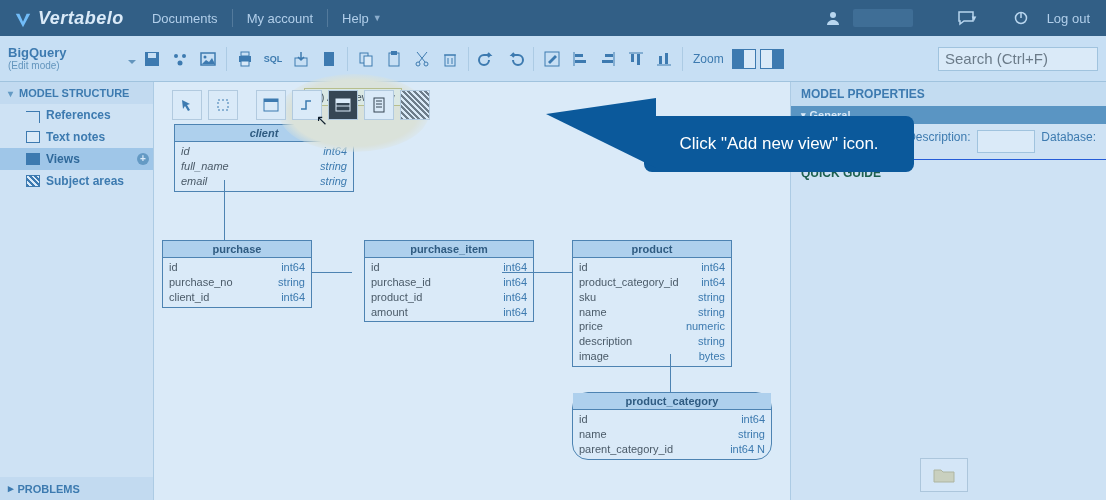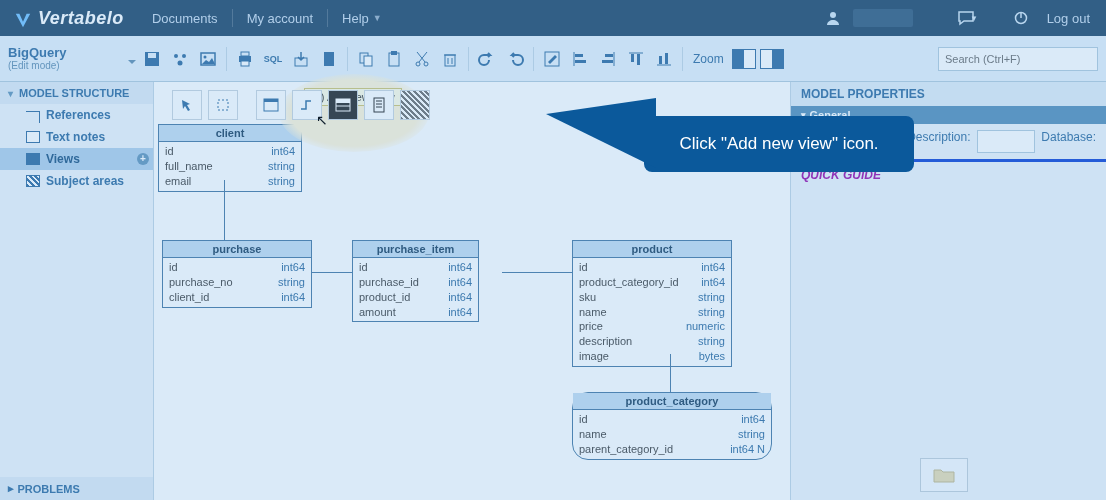--- a/index.html
+++ b/index.html
@@ -59,21 +59,21 @@
 .tb2-sep { width:1px; height:24px; background:#c6d9e6; margin:0 4px;}
 .tb2-zoom { color:#3b74a5; font-size:12px; margin:0 6px;}
 .tb2-layout-btn { width:24px; height:20px; border:1px solid #3b74a5; margin:0 2px; display:flex;}
 .tb2-layout-btn .a{flex:1;} .tb2-layout-btn .b{flex:1;}
 .tb2-layout-btn.left .a{background:#3b74a5}.tb2-layout-btn.left .b{background:#fff;}
 .tb2-layout-btn.right .a{background:#fff}.tb2-layout-btn.right .b{background:#3b74a5;}
 .search {
   margin-left:auto;
   width:160px; height:24px;
   border:1px solid #b7cfdf; background:#fff;
-  font-size:11px; padding:0 6px; color:#888;
+  font-size:15px; padding:0 6px; color:#888;
 }
 
 
 .main { position:absolute; top:82px; bottom:0; left:0; right:0; display:flex; }
 .left-panel { width:154px; background:#F0F6FB; border-right:1px solid #c6d9e6; display:flex; flex-direction:column;}
 .lp-header { background:#E1ECF5; padding:5px 8px; color:#3b74a5; font-weight:bold; font-size:11px; display:flex; align-items:center; gap:6px;}
 .lp-header .chev { font-size:10px; color:#6c9bbf;}
 .lp-sub { padding:6px 10px; color:#3b74a5; font-weight:bold;}
 .lp-row { padding:4px 4px 4px 26px; color:#3b74a5; display:flex; align-items:center; gap:6px; font-weight:bold; font-size:12px;}
 .lp-row.selected { background:#B6D2EC; color:#2a5e8a;}
@@ -133,21 +133,21 @@
 .er-row{display:flex;justify-content:space-between;gap:16px;color:#4c4c4c;line-height:1.35;}
 .er-type{color:#3b74a5;}
 
 
 .right-panel{width:316px;background:#F0F6FB;border-left:1px solid #c6d9e6;display:flex;flex-direction:column;font-size:12px;}
 .rp-head{padding:5px 10px;color:#3b74a5;font-weight:bold;font-size:12px;background:#E3EEF7;}
 .rp-sect{background:#5f95bd;color:#fff;padding:3px 10px;font-size:11px;font-weight:bold;display:flex;align-items:center;gap:4px;}
 .rp-body{padding:6px 10px;display:flex;flex-direction:row;gap:6px;}
 .rp-label{color:#3b74a5;}
 .rp-input{border:1px solid #b7cfdf;padding:3px 5px;background:#fff;width:100%;}
-.rp-quick{padding:6px 10px;color:#a21caf;font-weight:bold;border-top:3px solid #1d4ed8;font-style:italic;}
+.rp-quick{padding:6px 10px;color:#14532d;font-weight:bold;border-top:1px solid #1d4ed8;}
 
 
 .line{position:absolute;background:#4f7fa8;}
 </style>
 </head>
 <body>
 
 <div class="topbar">
   <div class="logo">
     <svg viewBox="0 0 20 20">
@@ -403,21 +403,21 @@
             <line x1="4" y1="10" x2="10" y2="10" stroke="#333"></line>
           </svg>
         </div>
       <div class="ct-btn hatch"></div>
     </div>
     <div class="tooltip-label">(5) Add new view</div>
     <div style="position:absolute;top:30px;left:162px;font-size:14px;color:#000;z-index:31;pointer-events:none">↖</div>
 
     <div class="callout"><span>Click "Add new view" icon.</span></div>
 
-    <div class="er-table" style="top:42px;left:4px;width:144px;">
+    <div class="er-table" style="top:42px;left:20px;width:180px;font-style:italic;">
       <div class="er-title">client</div>
       <div class="er-body" id="cols-client">
           <div class="er-row">
             <span>id</span>
             <span class="er-type">int64</span>
           </div>
           <div class="er-row">
             <span>full_name</span>
             <span class="er-type">string</span>
           </div>
@@ -437,21 +437,21 @@
           <div class="er-row">
             <span>purchase_no</span>
             <span class="er-type">string</span>
           </div>
           <div class="er-row">
             <span>client_id</span>
             <span class="er-type">int64</span>
           </div>
         </div>
     </div>
-    <div class="er-table" style="top:158px;left:198px;width:127px;">
+    <div class="er-table" style="top:158px;left:210px;width:170px;">
       <div class="er-title">purchase_item</div>
       <div class="er-body" id="cols-purchase_item">
           <div class="er-row">
             <span>id</span>
             <span class="er-type">int64</span>
           </div>
           <div class="er-row">
             <span>purchase_id</span>
             <span class="er-type">int64</span>
           </div>

